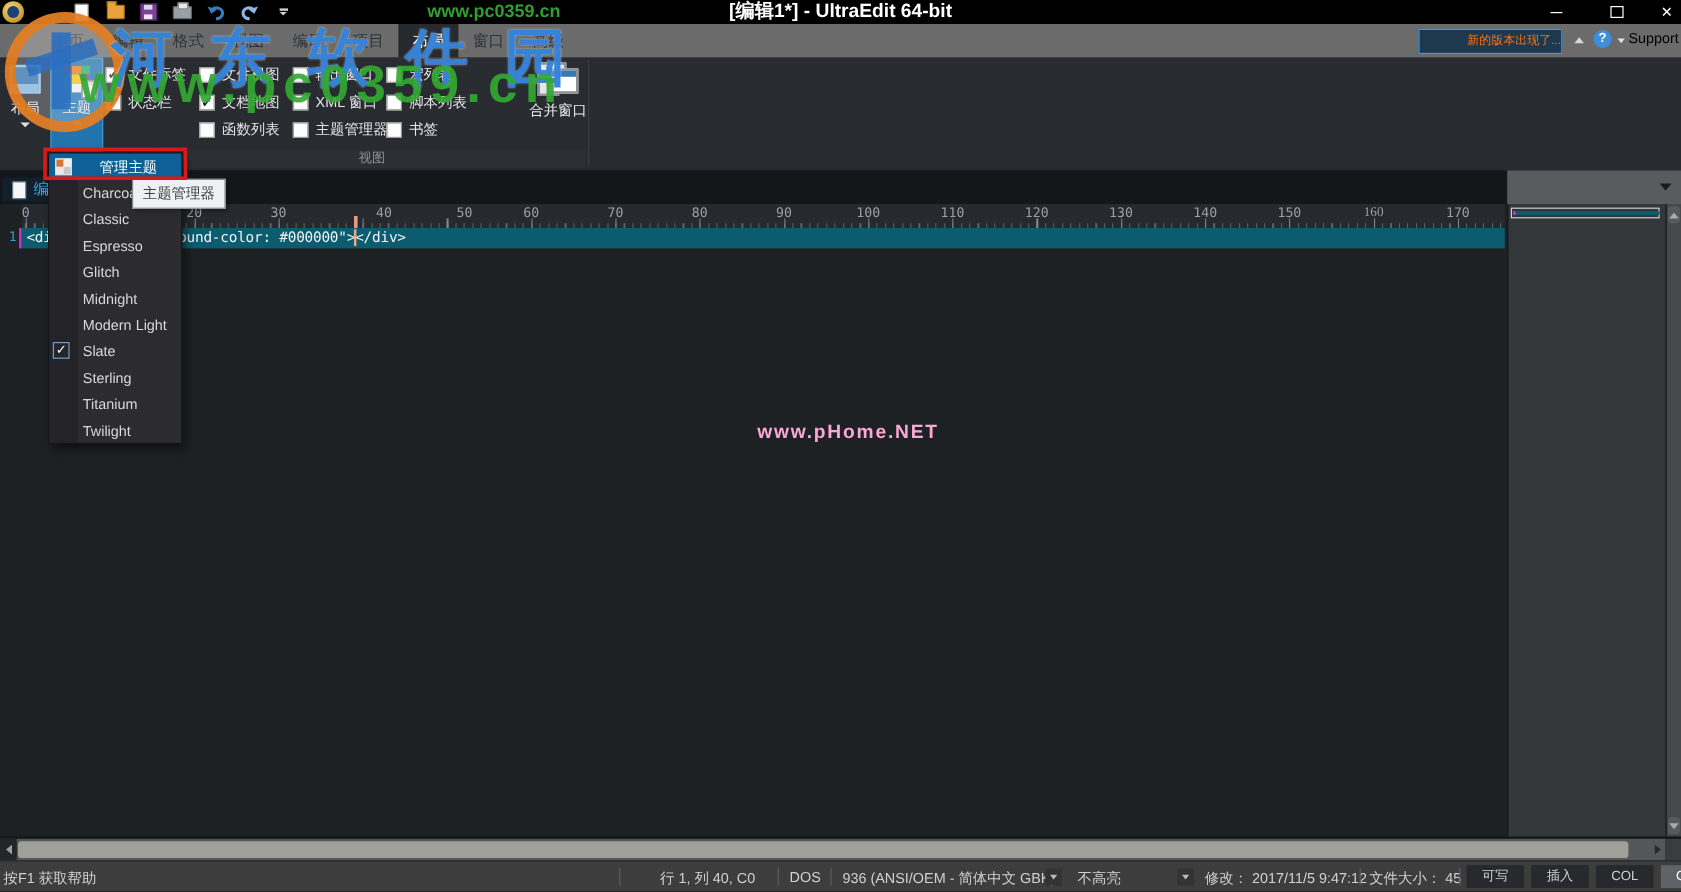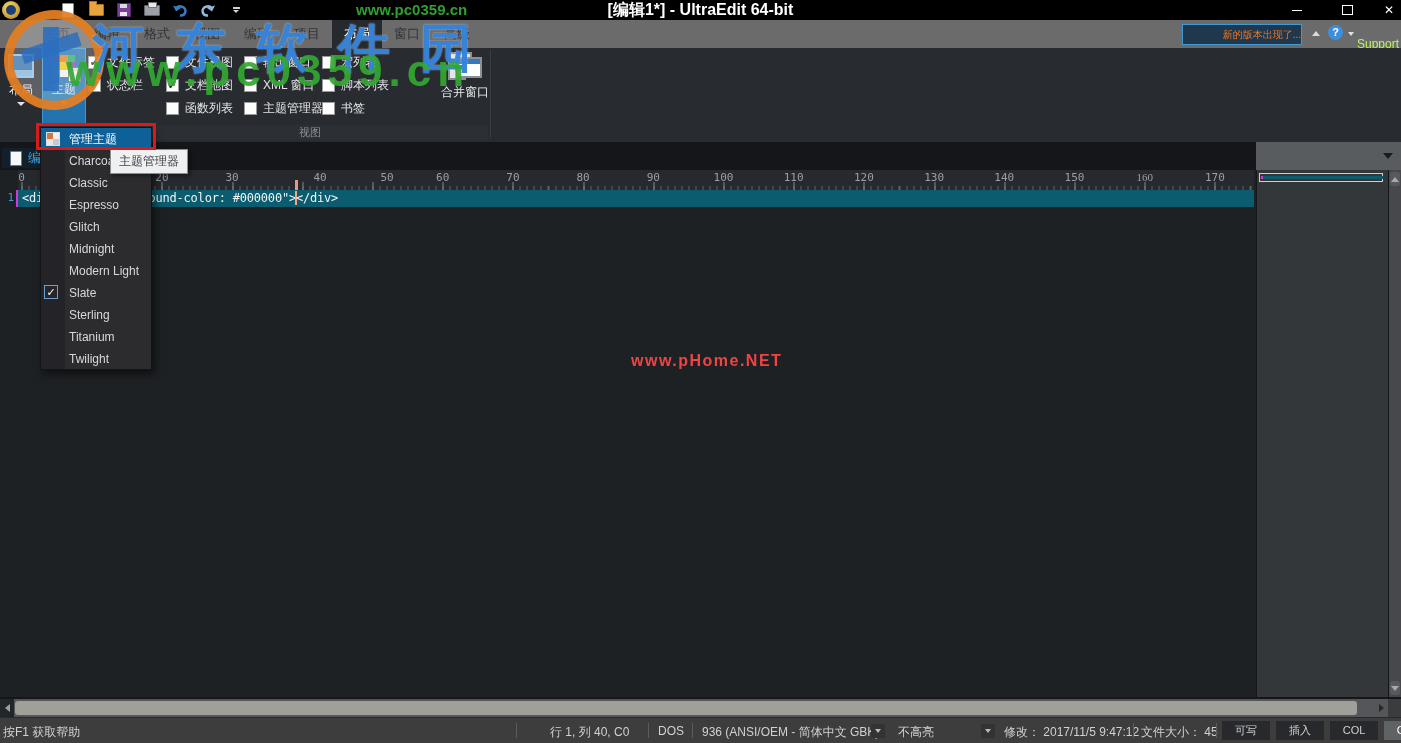--- a/index.html
+++ b/index.html
@@ -36,21 +36,21 @@
   .rtab{width:50px;text-align:center;line-height:28px;font-size:13px;color:#2f3338;cursor:default;}
   .rtab.active{background:#26292d;color:#fff;}
   .notif-btn{position:absolute;left:1182px;top:4px;width:118px;height:19px;line-height:19px;text-align:right;
              background:#20384e;border:1px solid #3f9bd8;color:#f97316;font-size:10px;}
   .rib-chevron{position:absolute;left:1312px;top:11px;width:0;height:0;
                border-left:4px solid transparent;border-right:4px solid transparent;border-bottom:5px solid #d7dadc;}
   .help-circle{position:absolute;left:1328px;top:5px;width:15px;height:15px;border-radius:50%;background:#3d8edb;
                color:#fff;font-size:11px;font-weight:bold;text-align:center;line-height:15px;}
   .help-dd{position:absolute;left:1348px;top:12px;width:0;height:0;
            border-left:3px solid transparent;border-right:3px solid transparent;border-top:4px solid #e0e2e4;}
-  .support{position:absolute;left:1357px;top:5px;font-size:12px;color:#bef264;margin-top:12px;}
+  .support{position:absolute;left:1357px;top:5px;font-size:12px;color:#000000;}
   
   .ribbon{position:absolute;left:0;top:48px;width:1401px;height:94px;background:#282b30;}
   .bigbtn{position:absolute;display:flex;flex-direction:column;align-items:center;color:#e8eaec;font-size:12px;}
   .btn-layout{left:2px;top:4px;width:38px;height:84px;}
   .ic-layout{width:26px;height:24px;background:#2f6ea8;border:2px solid #8fbbdf;box-sizing:border-box;position:relative;margin-top:2px;}
   .ic-layout::after{content:"";position:absolute;left:0;bottom:0;width:100%;height:6px;background:#7fb2d9;}
   .btn-theme{left:42px;top:0;width:42px;height:76px;background:#2273ae;border:1px solid #3c97d3;}
   .ic-theme{width:22px;height:22px;margin-top:6px;display:grid;grid-template-columns:repeat(3,1fr);grid-template-rows:repeat(3,1fr);position:relative;}
   .ic-theme i{display:block;}
   .ic-theme .c1{background:#c0392b}.ic-theme .c2{background:#e67e22}.ic-theme .c3{background:#27ae60}
@@ -83,21 +83,21 @@
   .rib-sep{position:absolute;left:490px;top:2px;width:1px;height:88px;background:#3a3e44;}
   
   .menu{position:absolute;left:40px;top:127px;width:112px;height:243px;background:#2c2c2f;
         border:1px solid #141416;box-sizing:border-box;box-shadow:3px 4px 8px rgba(0,0,0,.55);z-index:5;}
   .menu-gutter{position:absolute;left:0;top:0;width:24px;height:100%;background:#242428;}
   .mi-manage{position:absolute;left:0;top:0;width:100%;height:22px;background:#0e6198;display:flex;align-items:center;}
   .ic-theme-mini{width:12px;height:12px;margin-left:5px;display:grid;grid-template-columns:1fr 1fr;grid-template-rows:1fr 1fr;border:1px solid #ddd;background:#fff;}
   .ic-theme-mini i{display:block;}
   .ic-theme-mini .a{background:#d4763a}.ic-theme-mini .b{background:#f0f0f0}
   .ic-theme-mini .c{background:#e8e8e8}.ic-theme-mini .d{background:#c8c8c8}
-  .mi-manage .txt{margin-left:9px;font-size:12px;color:#fff;}
+  .mi-manage .txt{margin-left:23px;font-size:12px;color:#fff;}
   .mlist{position:absolute;left:0;top:22px;width:100%;}
   .mitem{position:relative;height:22px;line-height:22px;padding-left:28px;font-size:12px;color:#d8d8d8;}
   .mcheck{position:absolute;left:3px;top:3px;width:14px;height:14px;box-sizing:border-box;border:1px solid #6d9ece;
           background:#26262a;color:#fff;font-size:11px;line-height:12px;text-align:center;visibility:hidden;}
   .mcheck::before{content:"✓";}
   .mcheck.visible{visibility:visible;}
   .red-box{position:absolute;left:36px;top:123px;width:120px;height:27px;border:3px solid #d81a1a;
            box-sizing:border-box;z-index:7;pointer-events:none;}
   .tooltip{position:absolute;left:110px;top:149px;padding:3px 8px;background:#eef0f1;border:1px solid #898d90;
            color:#3c3f41;font-size:12px;z-index:6;box-shadow:2px 2px 4px rgba(0,0,0,.4);white-space:nowrap;}
@@ -158,21 +158,21 @@
   .wm{pointer-events:none;}
   .wm-logo{position:absolute;left:4px;top:10px;width:100px;height:100px;border-radius:50%;
            border:9px solid rgba(227,124,32,.92);box-sizing:border-box;background:rgba(250,250,252,.25);z-index:9;}
   .wm-logo::before{content:"";position:absolute;left:30px;top:8px;width:16px;height:64px;background:rgba(43,111,192,.9);}
   .wm-logo::after{content:"";position:absolute;left:8px;top:22px;width:60px;height:14px;background:rgba(43,111,192,.85);transform:rotate(-18deg);}
   .wm-site{position:absolute;left:92px;top:14px;font-size:52px;font-weight:bold;color:rgba(46,127,216,.95);
            letter-spacing:30px;z-index:9;white-space:nowrap;text-shadow:0 0 2px rgba(255,255,255,.6);}
   .wm-url-small{position:absolute;left:356px;top:1px;font-size:15px;font-weight:bold;color:rgba(51,168,51,.95);z-index:9;}
   .wm-url-big{position:absolute;left:66px;top:46px;font-size:44px;font-weight:bold;color:rgba(51,168,51,.92);
               letter-spacing:6px;z-index:9;white-space:nowrap;}
-  .wm-center{position:absolute;left:631px;top:352px;font-size:16px;font-weight:bold;color:#ef4444;letter-spacing:1.5px;z-index:4;}
+  .wm-center{position:absolute;left:631px;top:352px;font-size:16px;font-weight:bold;color:#f9a8d4;letter-spacing:1.5px;z-index:4;}
 </style>
 </head>
 <body>
 
 <div id="app">
 
   <div class="titlebar">
     <div class="app-logo"></div>
     <div class="qat">
       <div class="qi">

